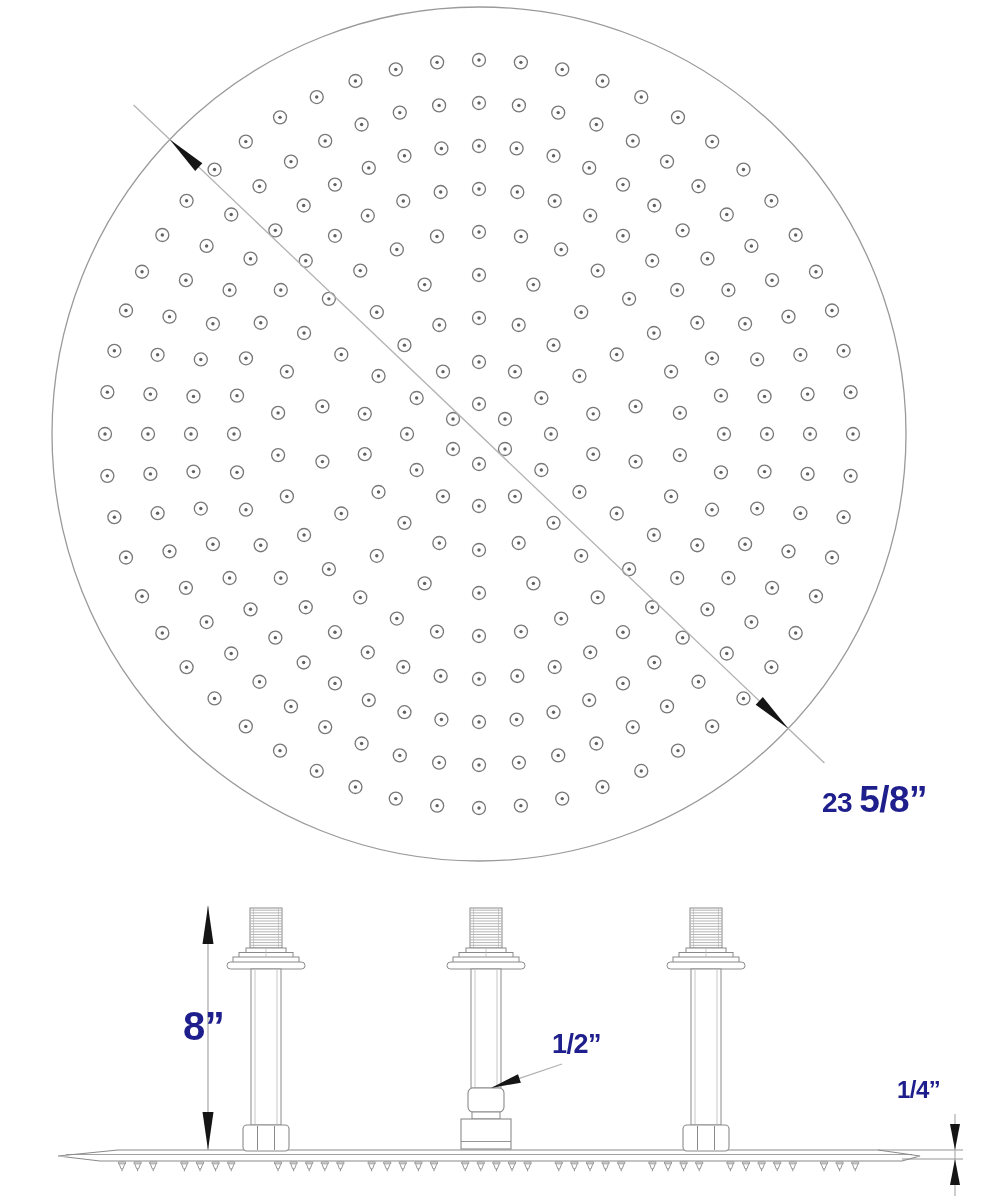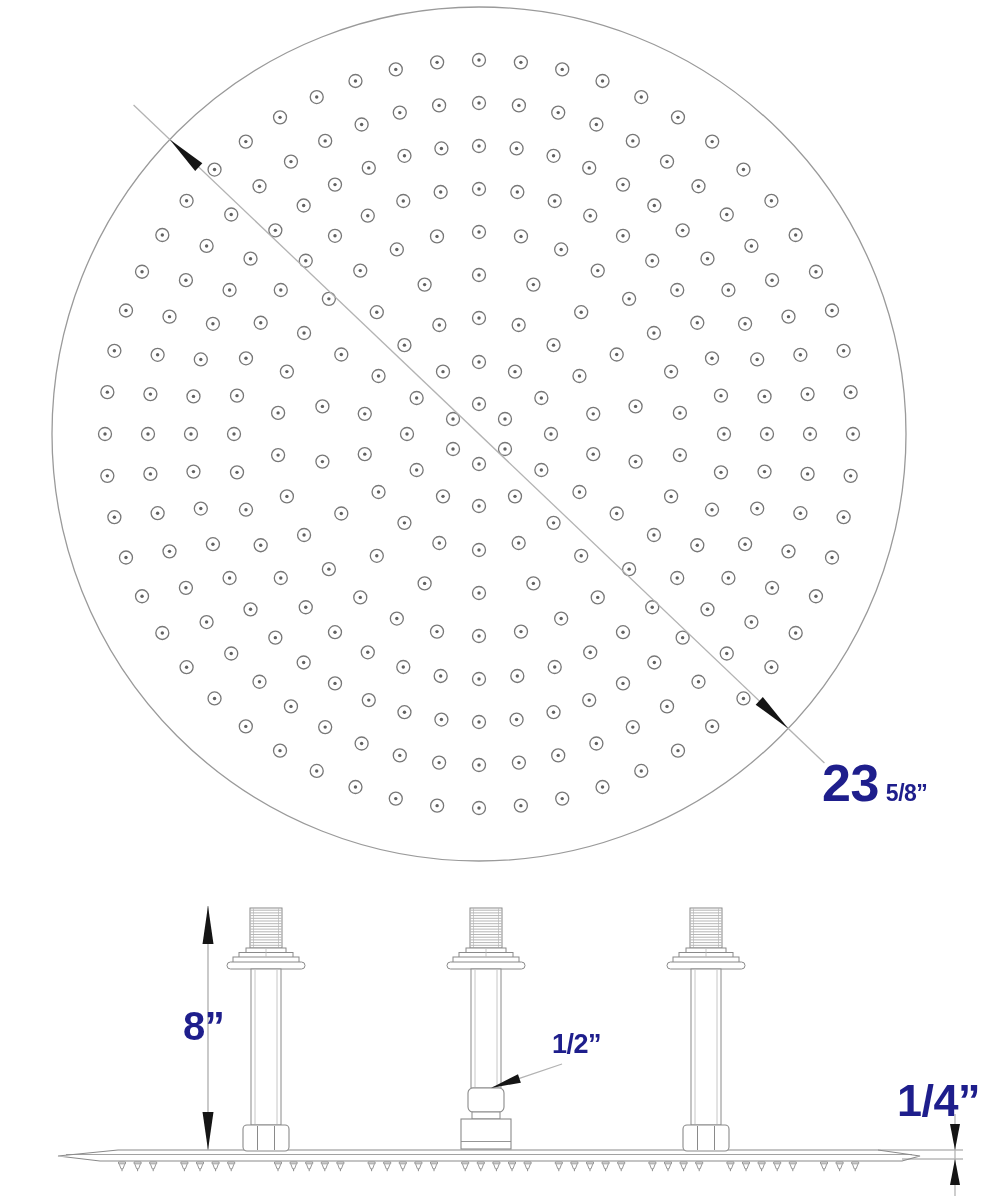--- a/index.html
+++ b/index.html
@@ -13,25 +13,25 @@
   svg{position:absolute;left:0;top:0;}
   .dim{
     position:absolute;
     color:#1e1e8c;
     font-weight:700;
     line-height:1;
     white-space:nowrap;
     letter-spacing:-0.5px;
   }
   .dim-dia{left:822px;top:757px;display:inline-flex;align-items:baseline;gap:7px;}
-  .dim-dia .big{font-size:52px;}
-  .dim-dia .small{font-size:23px;}
+  .dim-dia .big{font-size:28px;}
+  .dim-dia .small{font-size:37px;margin-top:24px;}
   .dim-h8{left:183px;top:1006px;font-size:40px;}
   .dim-inlet{left:552px;top:1031px;font-size:27px;}
-  .dim-thick{left:897px;top:1078px;font-size:45px;}
+  .dim-thick{left:897px;top:1078px;font-size:24px;}
 </style>
 </head>
 <body>
 
 <div class="page">
 
   <svg id="drawing" width="1000" height="1203" viewBox="0 0 1000 1203">
       <circle cx="479" cy="434" r="427" fill="none" stroke="#9a9a9a" stroke-width="1.3"></circle>
       <circle cx="479" cy="464" r="6.5" fill="#ffffff" stroke="#777777" stroke-width="1.3"></circle>
       <circle cx="479" cy="464" r="1.7" fill="#606060"></circle>

